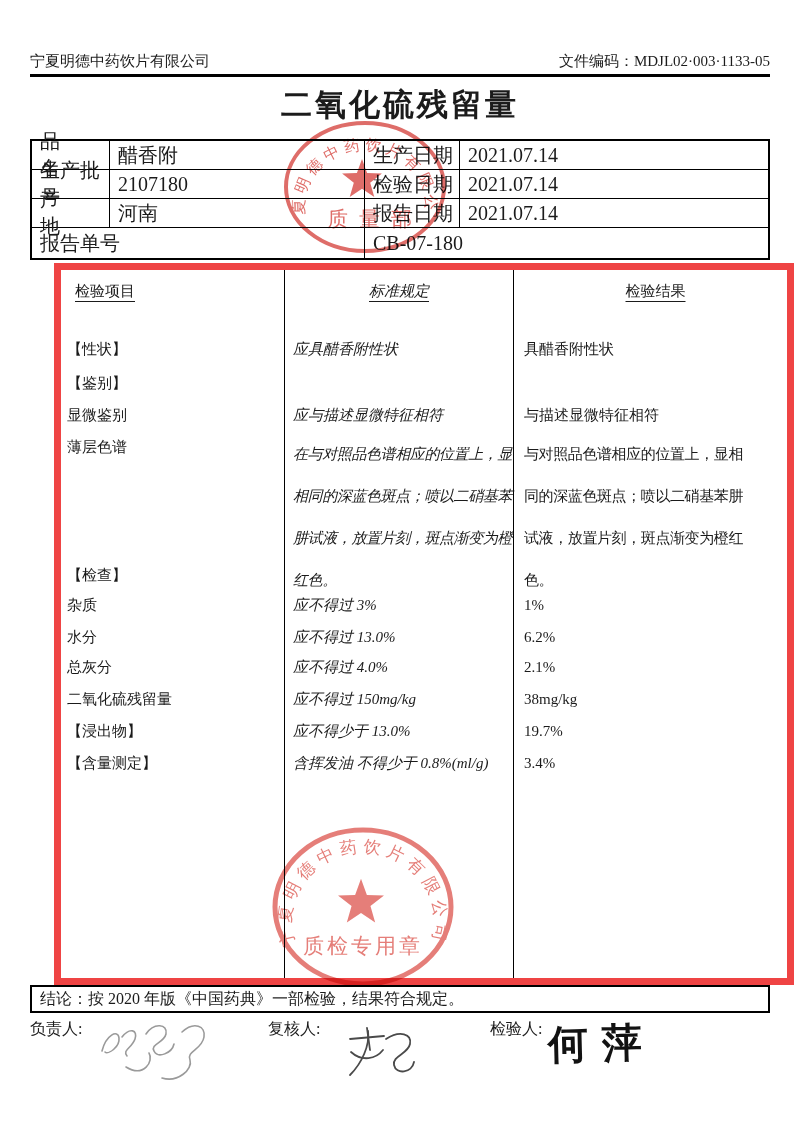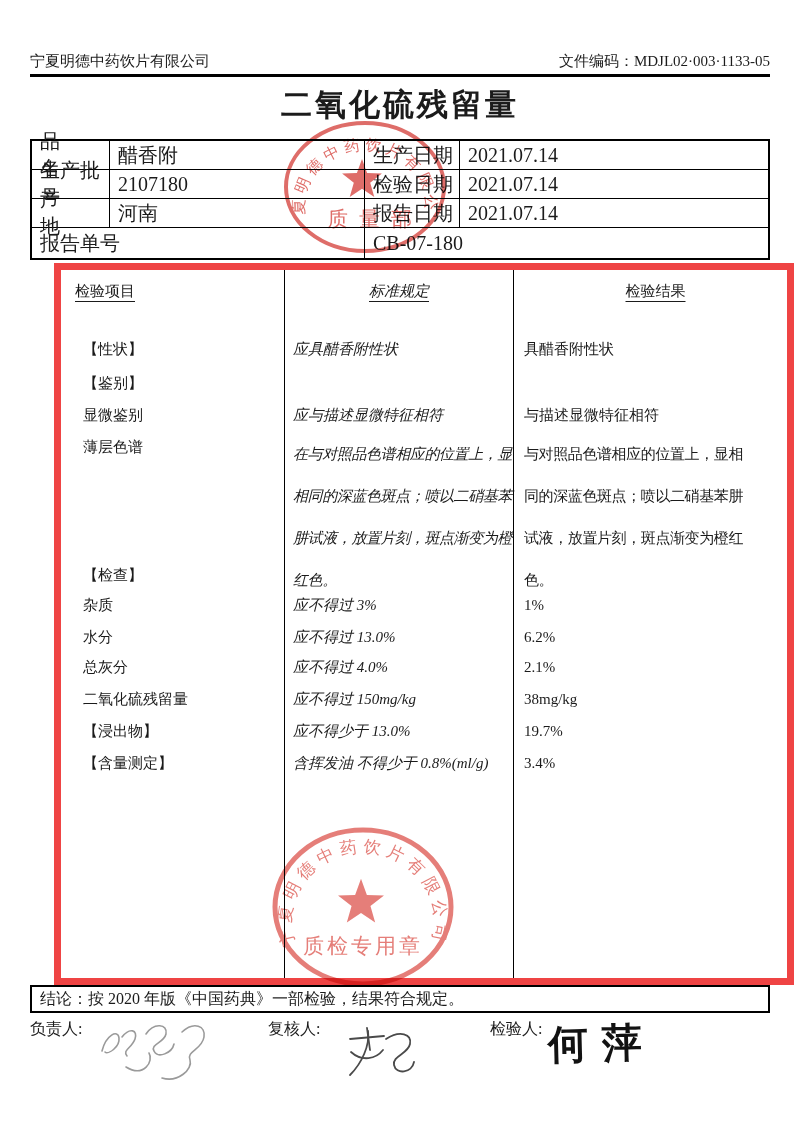--- a/index.html
+++ b/index.html
@@ -24,21 +24,21 @@
   .info .lab{justify-content:flex-start;}
   .sp2a{grid-column:1/3;}
   .sp2b{grid-column:3/5;}
   
   .mt{position:absolute;left:30px;top:263px;width:740px;height:722px;
       border:7px solid #ef4444;box-sizing:border-box;display:grid;
       grid-template-columns:224px 229px 283px;
       grid-template-rows:38px 26px 34px 32px 32px 128px 30px 32px 30px 32px 32px 32px 32px auto;
       font-size:15px;margin-left:24px;}
   .mt>div{box-sizing:border-box;padding-top:5px;line-height:21px;}
-  .mt .c1{border-right:1.5px solid #000;padding-left:22px;}
+  .mt .c1{border-right:1.5px solid #000;padding-left:6px;}
   .mt .c2{border-right:1.5px solid #000;padding-left:8px;font-style:italic;}
   .mt .c3{padding-left:10px;}
   .mt .head{padding-top:11px;}
   .mt .head.c1{padding-left:14px;}
   .mt .ctr{text-align:center;padding-left:0;}
   .u{text-decoration:underline;text-underline-offset:5px;text-decoration-thickness:1px;}
   .wrap{margin:-4px 0 0 0;max-width:219px;line-height:42px;letter-spacing:-0.4px;}
   
   .concl{position:absolute;left:30px;top:985px;width:740px;height:28px;
          border:2px solid #000;box-sizing:border-box;display:flex;align-items:center;

